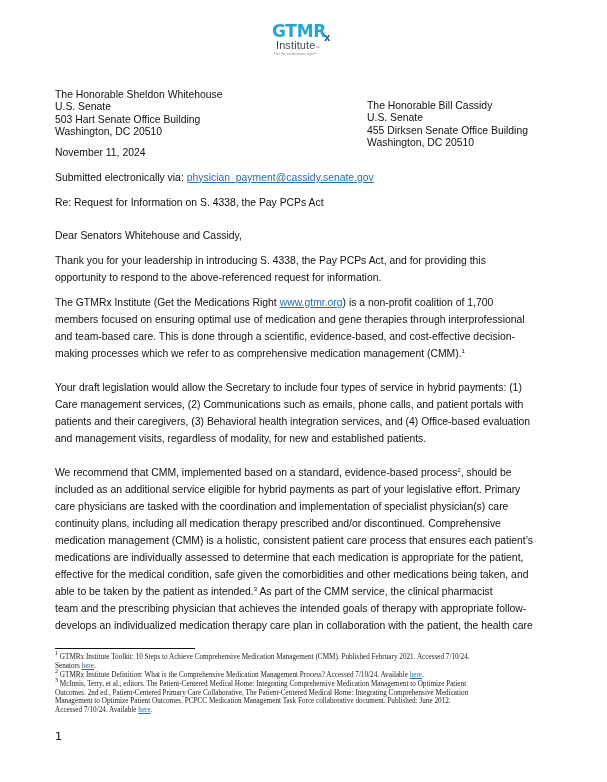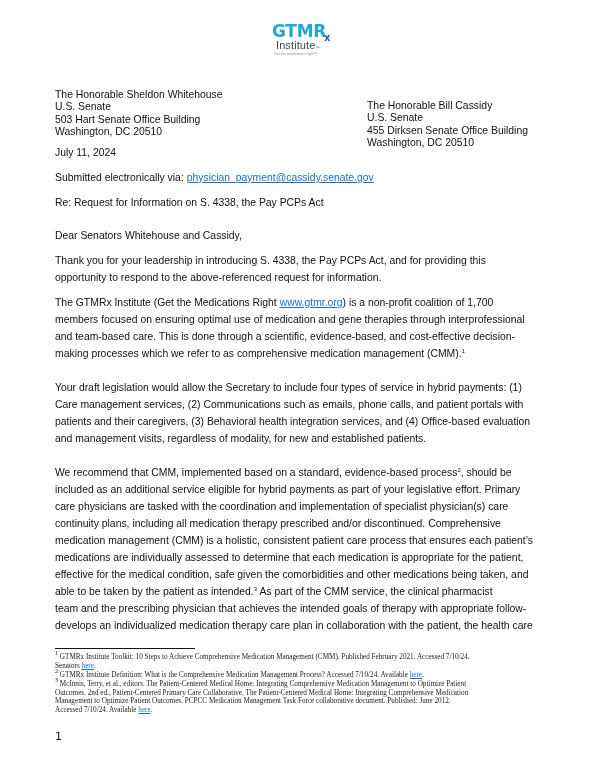--- a/index.html
+++ b/index.html
@@ -48,21 +48,21 @@
     <div>Washington, DC 20510</div>
   </div>
 
   <div class="addr addr-right">
     <div>The Honorable Bill Cassidy</div>
     <div>U.S. Senate</div>
     <div>455 Dirksen Senate Office Building</div>
     <div>Washington, DC 20510</div>
   </div>
 
-  <div class="line" style="top:147px">July 11, 2024</div>
+  <div class="line" style="top:147px">November 11, 2024</div>
 
   <div class="line" style="top:172px">
     <span>Submitted electronically via: </span><a class="link">physician_payment@cassidy.senate.gov</a>
   </div>
 
   <div class="line" style="top:197px">Re: Request for Information on S. 4338, the Pay PCPs Act</div>
 
   <div class="line" style="top:230px">Dear Senators Whitehouse and Cassidy,</div>
 
   <div class="para" style="top:252px">

